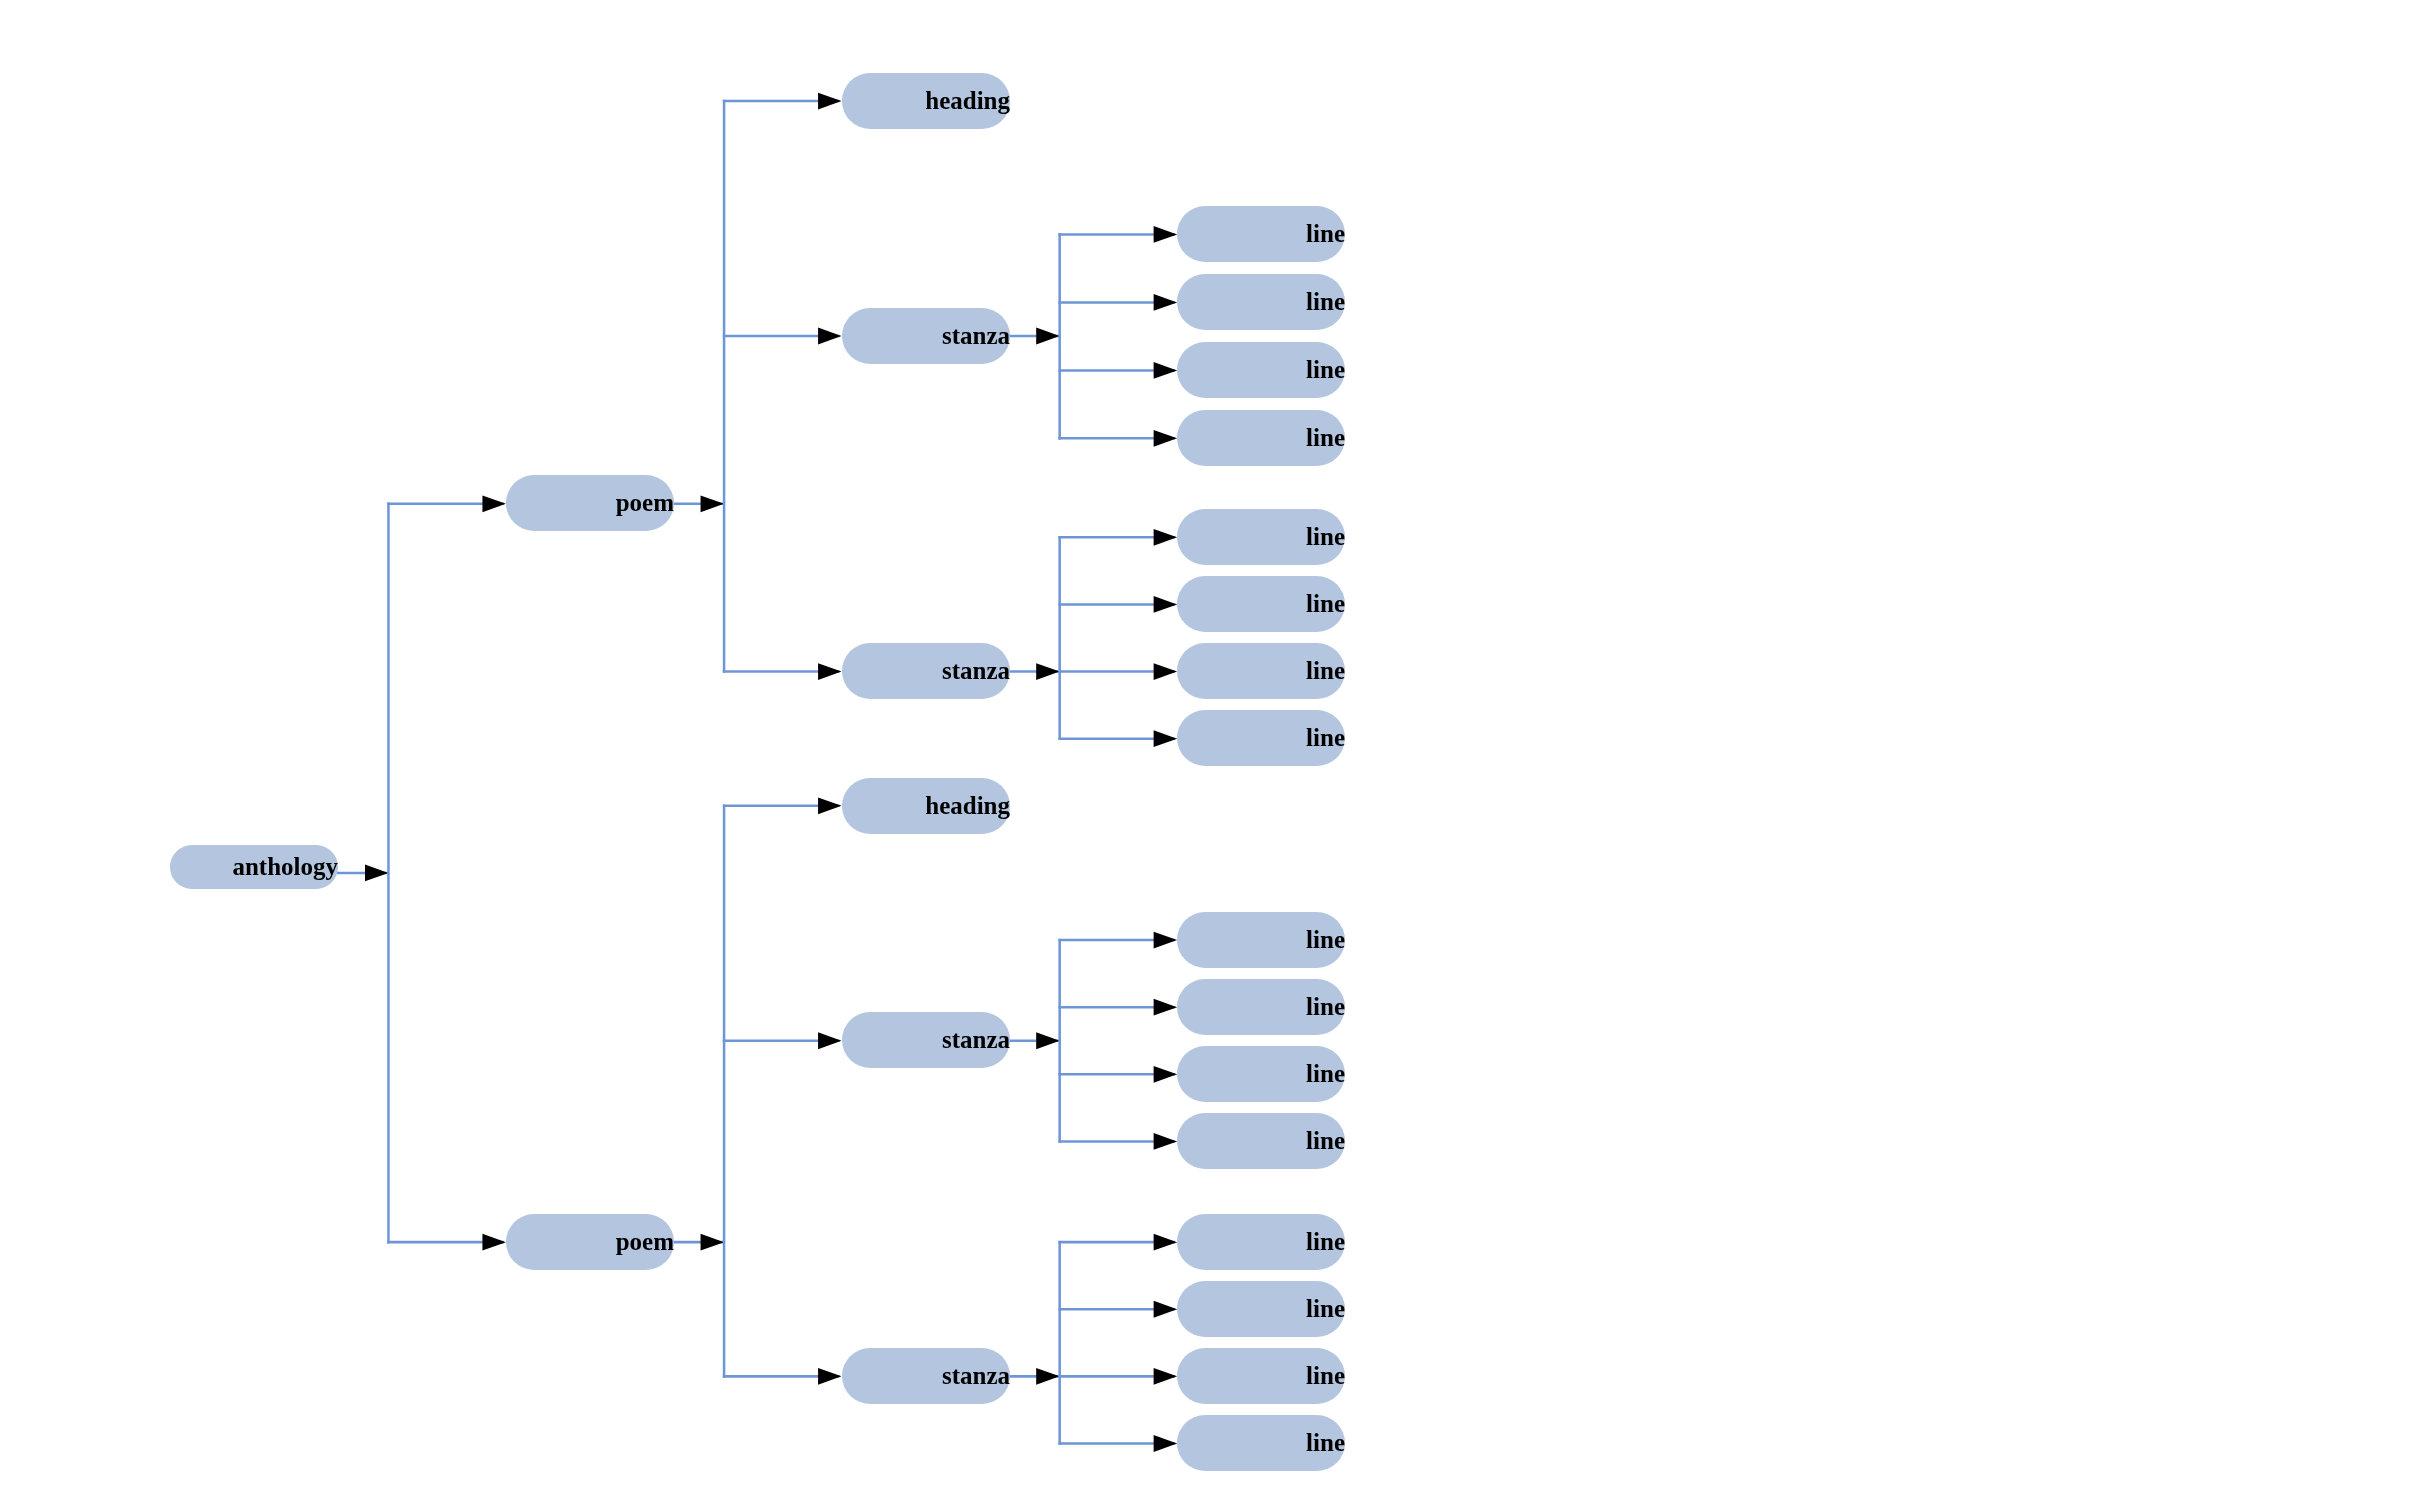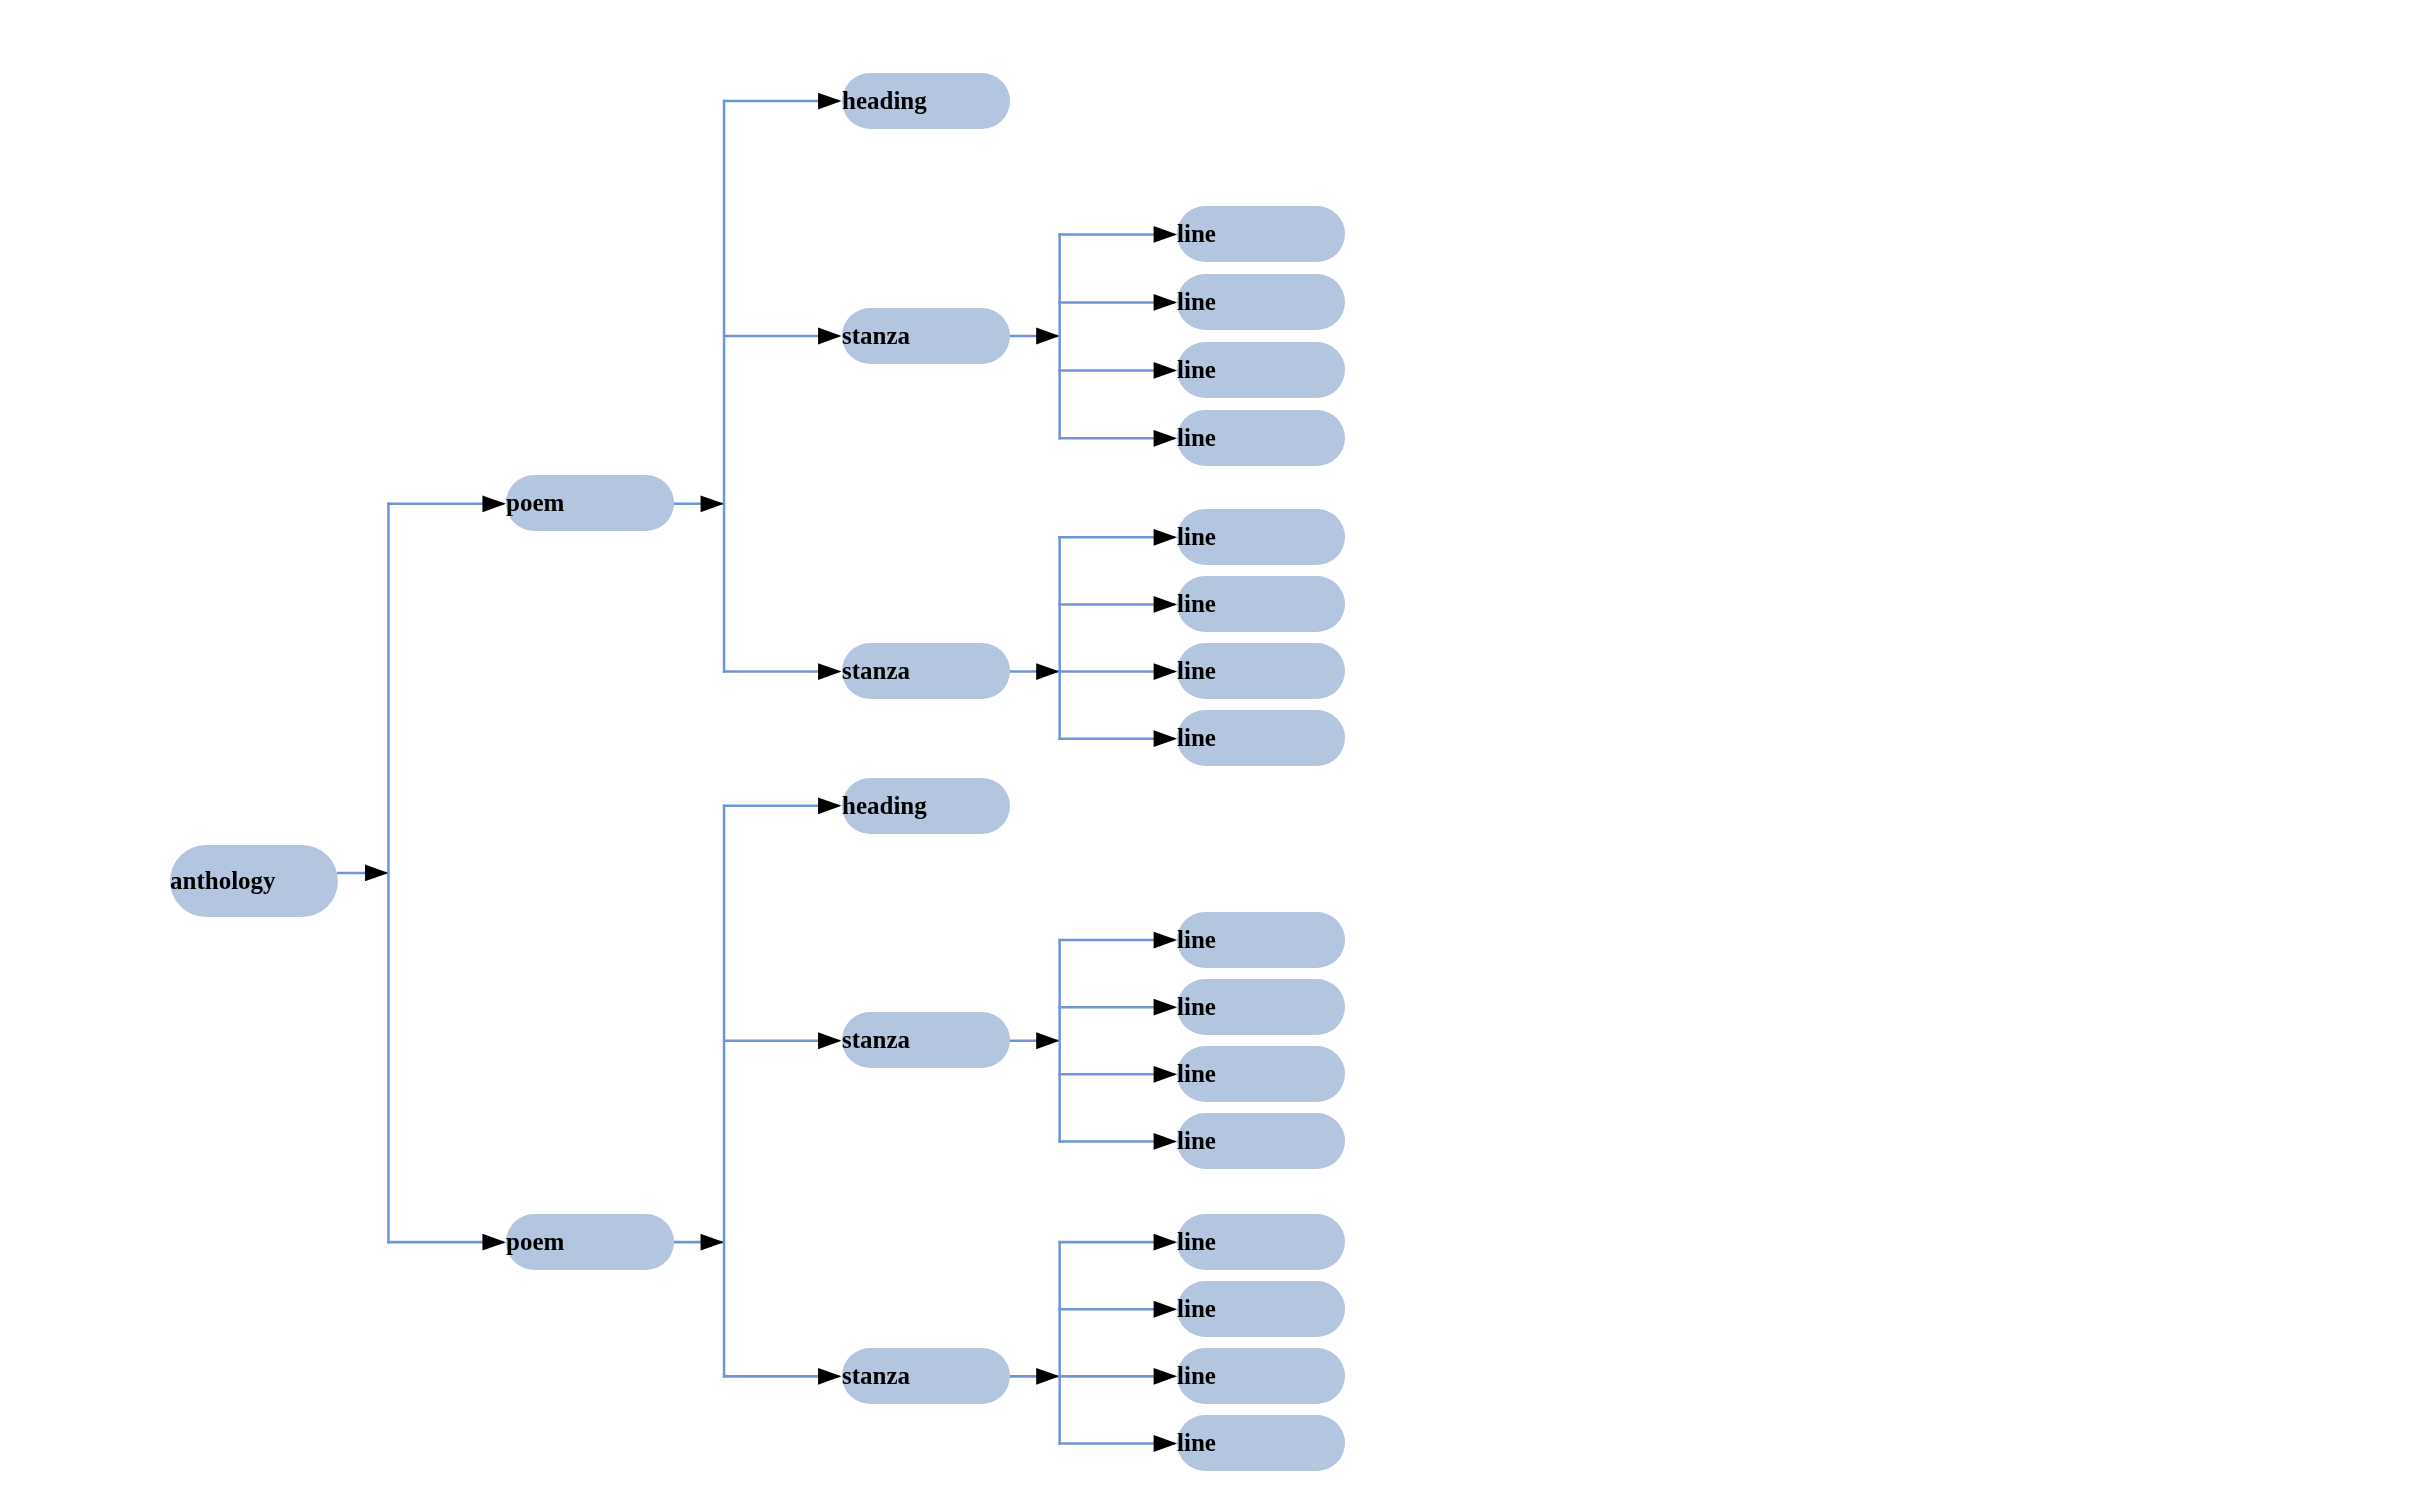--- a/index.html
+++ b/index.html
@@ -16,21 +16,21 @@
     position: absolute;
     left: 0; top: 0;
     z-index: 1;
   }
   .node-layer { position: absolute; left: 0; top: 0; z-index: 2; width: 0; height: 0; }
   .node {
     position: absolute;
     z-index: 2;
     display: flex;
     align-items: center;
-    justify-content: flex-start;
+    justify-content: flex-end;
     border-radius: 838px;
     background: var(--node-fill, #b3c5df);
     color: var(--label-color, #000000);
     font-weight: bold;
     white-space: nowrap;
     box-sizing: border-box;
   }
 </style>
 </head>
 <body>
@@ -101,21 +101,21 @@
       <line x1="1263" y1="1480" x2="1399" y2="1480" stroke="#6e96d6" stroke-width="3" stroke-linecap="square"></line>
       <polygon points="1403,1480 1375,1470 1375,1490" fill="#000000"></polygon>
       <line x1="1263" y1="1560" x2="1399" y2="1560" stroke="#6e96d6" stroke-width="3" stroke-linecap="square"></line>
       <polygon points="1403,1560 1375,1550 1375,1570" fill="#000000"></polygon>
       <line x1="1263" y1="1640" x2="1399" y2="1640" stroke="#6e96d6" stroke-width="3" stroke-linecap="square"></line>
       <polygon points="1403,1640 1375,1630 1375,1650" fill="#000000"></polygon>
       <line x1="1263" y1="1720" x2="1399" y2="1720" stroke="#6e96d6" stroke-width="3" stroke-linecap="square"></line>
       <polygon points="1403,1720 1375,1710 1375,1730" fill="#000000"></polygon>
     </svg>
     <div class="node-layer">
-      <div class="node" style="left: 170px; top: 845px; width: 168px; height: 72px; font-size: 25px;">
+      <div class="node" style="left: 170px; top: 845px; width: 168px; height: 44px; font-size: 25px;">
         <span>anthology</span>
       </div>
       <div class="node" style="left: 506px; top: 475px; width: 168px; height: 56px; font-size: 25px;">
         <span>poem</span>
       </div>
       <div class="node" style="left: 842px; top: 73px; width: 168px; height: 56px; font-size: 25px;">
         <span>heading</span>
       </div>
       <div class="node" style="left: 842px; top: 308px; width: 168px; height: 56px; font-size: 25px;">
         <span>stanza</span>

